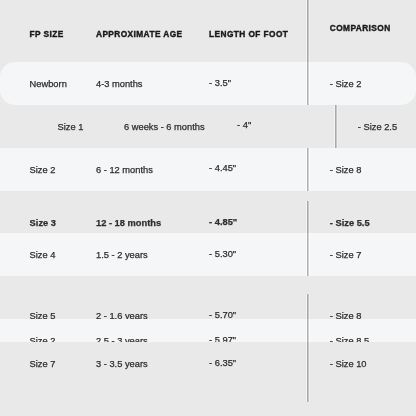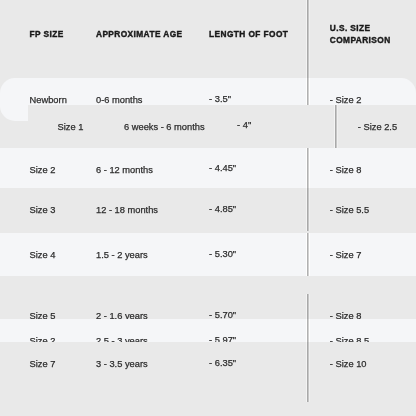--- a/index.html
+++ b/index.html
@@ -23,24 +23,24 @@
   }
   .row {
     position: absolute;
     left: 0;
     width: 416px;
     height: 42.86px;
     box-sizing: border-box;
     overflow: hidden;
   }
   .header-row { top: 0;       height: 80px; }
-  .r0 { top: 78px; border-radius: 15px; }
+  .r0 { top: 62px; border-radius: 15px; }
   .r1 { top: 104.86px; margin-left: 28px; }
   .r2 { top: 147.72px; }
-  .r3 { top: 188px; }
+  .r3 { top: 201px; font-weight: bold; }
   .r4 { top: 233.44px; text-decoration: underline; }
   .r5 { top: 276.30px; margin-top: 18px; }
   .r6 { top: 319.16px; }
   .r7 { top: 342px; height: 60px; }
   .shade-dark  { background: #e9e9e9; }
   .shade-light { background: #f5f6f8; }
 
   .cell {
     position: absolute;
     top: 15.83px;
@@ -99,29 +99,28 @@
     <div class="cell c0">
       <div>FP SIZE</div>
     </div>
     <div class="cell c1">
       <div>APPROXIMATE AGE</div>
     </div>
     <div class="cell c2">
       <div>LENGTH OF FOOT</div>
     </div>
     <div class="cell c3 two-line">
-      <div>U.S. SIZE</div>
       <div>COMPARISON</div>
     </div>
   </div>
 
   <div class="row r0 shade-light">
     <div class="vsep"></div>
     <div class="cell c0">Newborn</div>
-    <div class="cell c1">0-6 months</div>
+    <div class="cell c1">4-3 months</div>
     <div class="cell c2">- 3.5"</div>
     <div class="cell c3">- Size 2</div>
   </div>
 
   <div class="row r1 shade-dark">
     <div class="vsep"></div>
     <div class="cell c0">Size 1</div>
     <div class="cell c1">6 weeks - 6 months</div>
     <div class="cell c2">- 4"</div>
     <div class="cell c3">- Size 2.5</div>

